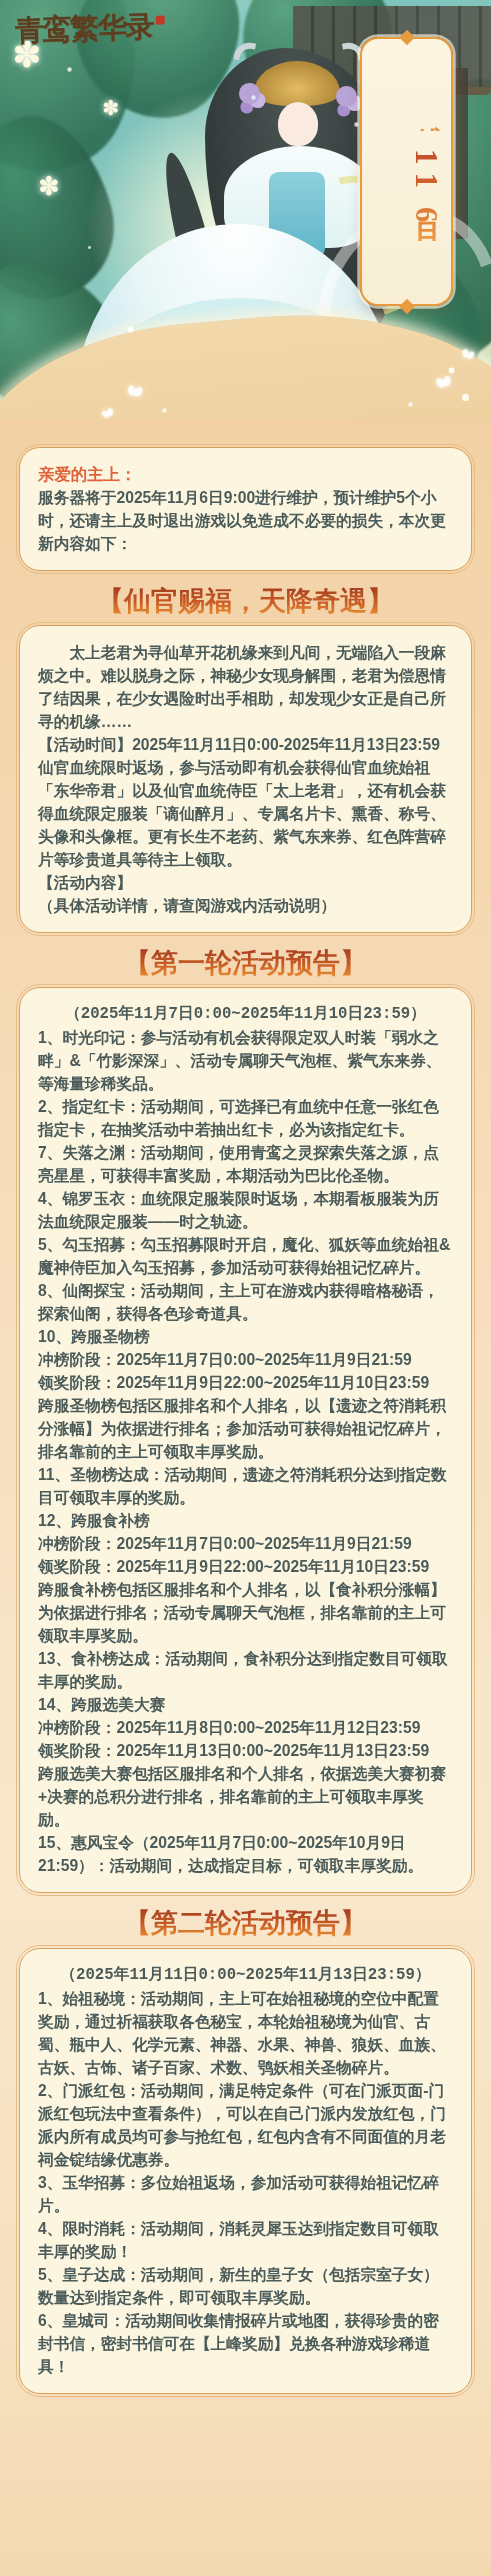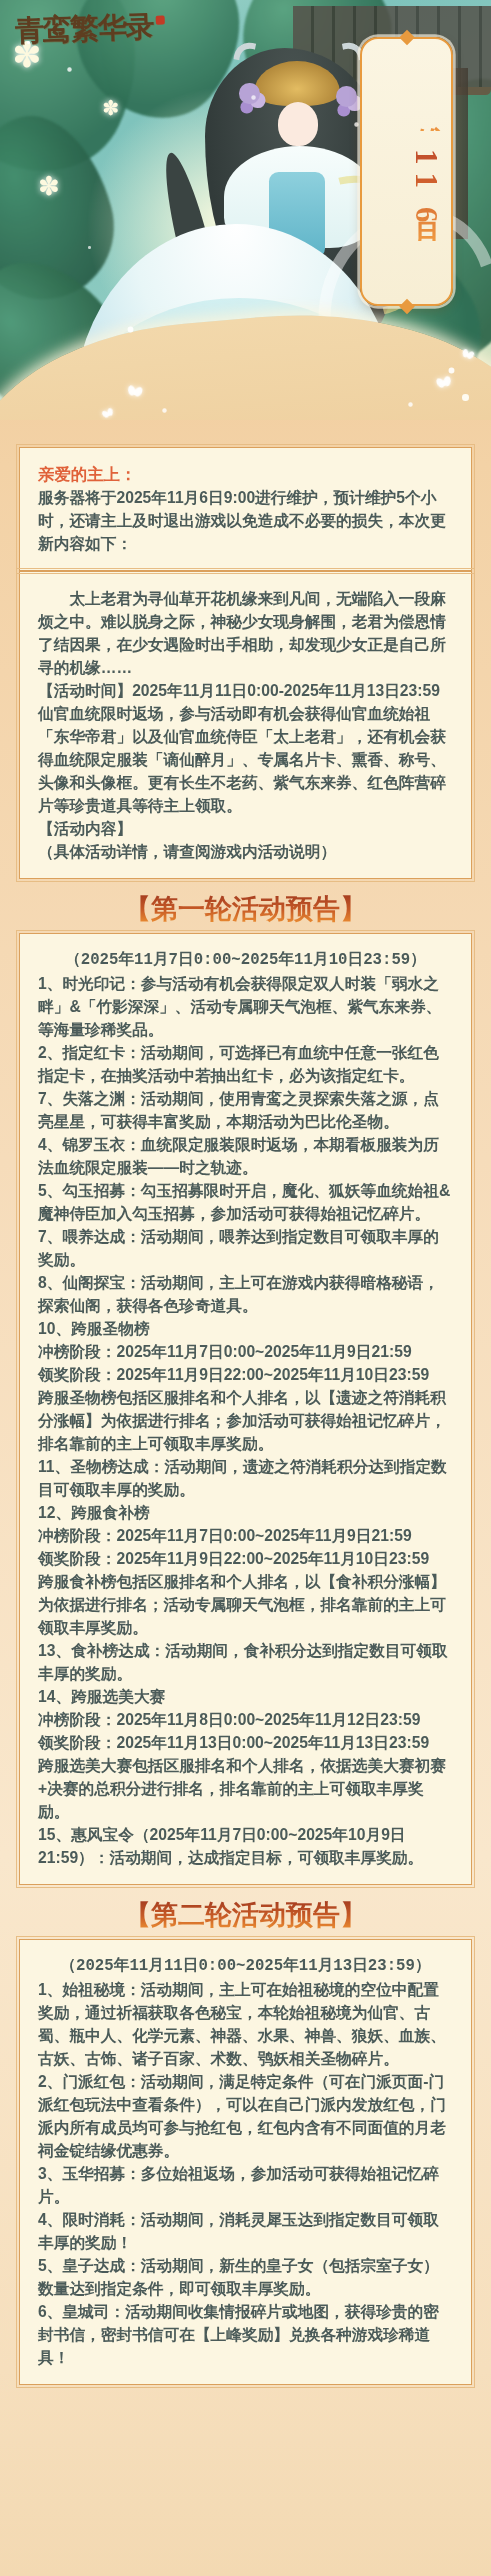--- a/index.html
+++ b/index.html
@@ -91,21 +91,21 @@
     writing-mode:vertical-rl;padding:16.4px 0;box-sizing:border-box;
     font-family:"Liberation Serif","DejaVu Serif",serif;font-weight:700;}
   .banner-main{font-size:29px;letter-spacing:4.8px;margin-left:5.5px;
     background:linear-gradient(180deg,#b7432a 0%,#cf5e2d 45%,#ef9a43 100%);
     -webkit-background-clip:text;background-clip:text;color:transparent;}
   .banner-date{font-size:31px;letter-spacing:9.6px;padding-top:18px;margin-right:4.1px;
     background:linear-gradient(180deg,#b7432a 0%,#cf5e2d 45%,#ef9a43 100%);
     -webkit-background-clip:text;background-clip:text;color:transparent;}
   
   .content{position:relative;padding:0 0 27px 0;}
-  .box{margin:0 19px;background:#fcf6e1;border:1.4px solid #dba05c;border-radius:0;
+  .box{margin:0 19px;background:#fcf6e1;border:1.4px solid #dba05c;border-radius:21px;
     outline:0.7px solid #e7bd85;outline-offset:2px;
     padding:15px 18px;color:#4b5b59;font-size:15.7px;line-height:23px;font-weight:600;}
   .box p{margin:0;}
   .box .indent{text-indent:2em;}
   .box .center{text-align:center;font-family:Liberation Mono, monospace;}
   .greeting{color:#e0623a;font-size:16.4px;font-weight:700;margin:0 0 1.4px 0;}
   .section-title{margin:15px auto 8.2px auto;text-align:center;
     font-family:"Liberation Serif","DejaVu Serif",serif;font-weight:700;font-size:27px;line-height:31px;
     background:linear-gradient(180deg,#a43c20 0%,#c65a26 50%,#ef9333 100%);
     -webkit-background-clip:text;background-clip:text;color:transparent;}
@@ -167,41 +167,41 @@
     </div>
   </div>
 
   <div class="content">
 
     <div class="box first-gap">
       <p class="greeting">亲爱的主上：</p>
       <p>服务器将于2025年11月6日9:00进行维护，预计维护5个小时，还请主上及时退出游戏以免造成不必要的损失，本次更新内容如下：</p>
     </div>
 
+    <h2 class="section-title">【仙官赐福，天降奇遇】</h2>
 
     <div class="box">
       <p class="indent">太上老君为寻仙草开花机缘来到凡间，无端陷入一段麻烦之中。难以脱身之际，神秘少女现身解围，老君为偿恩情了结因果，在少女遇险时出手相助，却发现少女正是自己所寻的机缘……</p>
       <p>【活动时间】2025年11月11日0:00-2025年11月13日23:59</p>
       <p>仙官血统限时返场，参与活动即有机会获得仙官血统始祖「东华帝君」以及仙官血统侍臣「太上老君」，还有机会获得血统限定服装「谪仙醉月」、专属名片卡、熏香、称号、头像和头像框。更有长生不老药、紫气东来券、红色阵营碎片等珍贵道具等待主上领取。</p>
       <p>【活动内容】</p>
       <p>（具体活动详情，请查阅游戏内活动说明）</p>
     </div>
 
     <h2 class="section-title">【第一轮活动预告】</h2>
 
     <div class="box">
       <p class="center">（2025年11月7日0:00~2025年11月10日23:59）</p>
       <div>
 
       <p>1、时光印记：参与活动有机会获得限定双人时装「弱水之畔」&amp;「竹影深深」、活动专属聊天气泡框、紫气东来券、等海量珍稀奖品。</p>
           <p>2、指定红卡：活动期间，可选择已有血统中任意一张红色指定卡，在抽奖活动中若抽出红卡，必为该指定红卡。</p>
           <p>7、失落之渊：活动期间，使用青鸾之灵探索失落之源，点亮星星，可获得丰富奖励，本期活动为巴比伦圣物。</p>
           <p>4、锦罗玉衣：血统限定服装限时返场，本期看板服装为历法血统限定服装——时之轨迹。</p>
           <p>5、勾玉招募：勾玉招募限时开启，魔化、狐妖等血统始祖&amp;魔神侍臣加入勾玉招募，参加活动可获得始祖记忆碎片。</p>
-          <p>7、喂养达成：活动期间，喂养达到指定数目可领取丰厚的奖励。</p>
           <p>8、仙阁探宝：活动期间，主上可在游戏内获得暗格秘语，探索仙阁，获得各色珍奇道具。</p>
           <p>10、跨服圣物榜</p>
           <p>冲榜阶段：2025年11月7日0:00~2025年11月9日21:59</p>
           <p>领奖阶段：2025年11月9日22:00~2025年11月10日23:59</p>
           <p>跨服圣物榜包括区服排名和个人排名，以【遗迹之符消耗积分涨幅】为依据进行排名；参加活动可获得始祖记忆碎片，排名靠前的主上可领取丰厚奖励。</p>
           <p>11、圣物榜达成：活动期间，遗迹之符消耗积分达到指定数目可领取丰厚的奖励。</p>
           <p>12、跨服食补榜</p>
           <p>冲榜阶段：2025年11月7日0:00~2025年11月9日21:59</p>
           <p>领奖阶段：2025年11月9日22:00~2025年11月10日23:59</p>
           <p>跨服食补榜包括区服排名和个人排名，以【食补积分涨幅】为依据进行排名；活动专属聊天气泡框，排名靠前的主上可领取丰厚奖励。</p>

